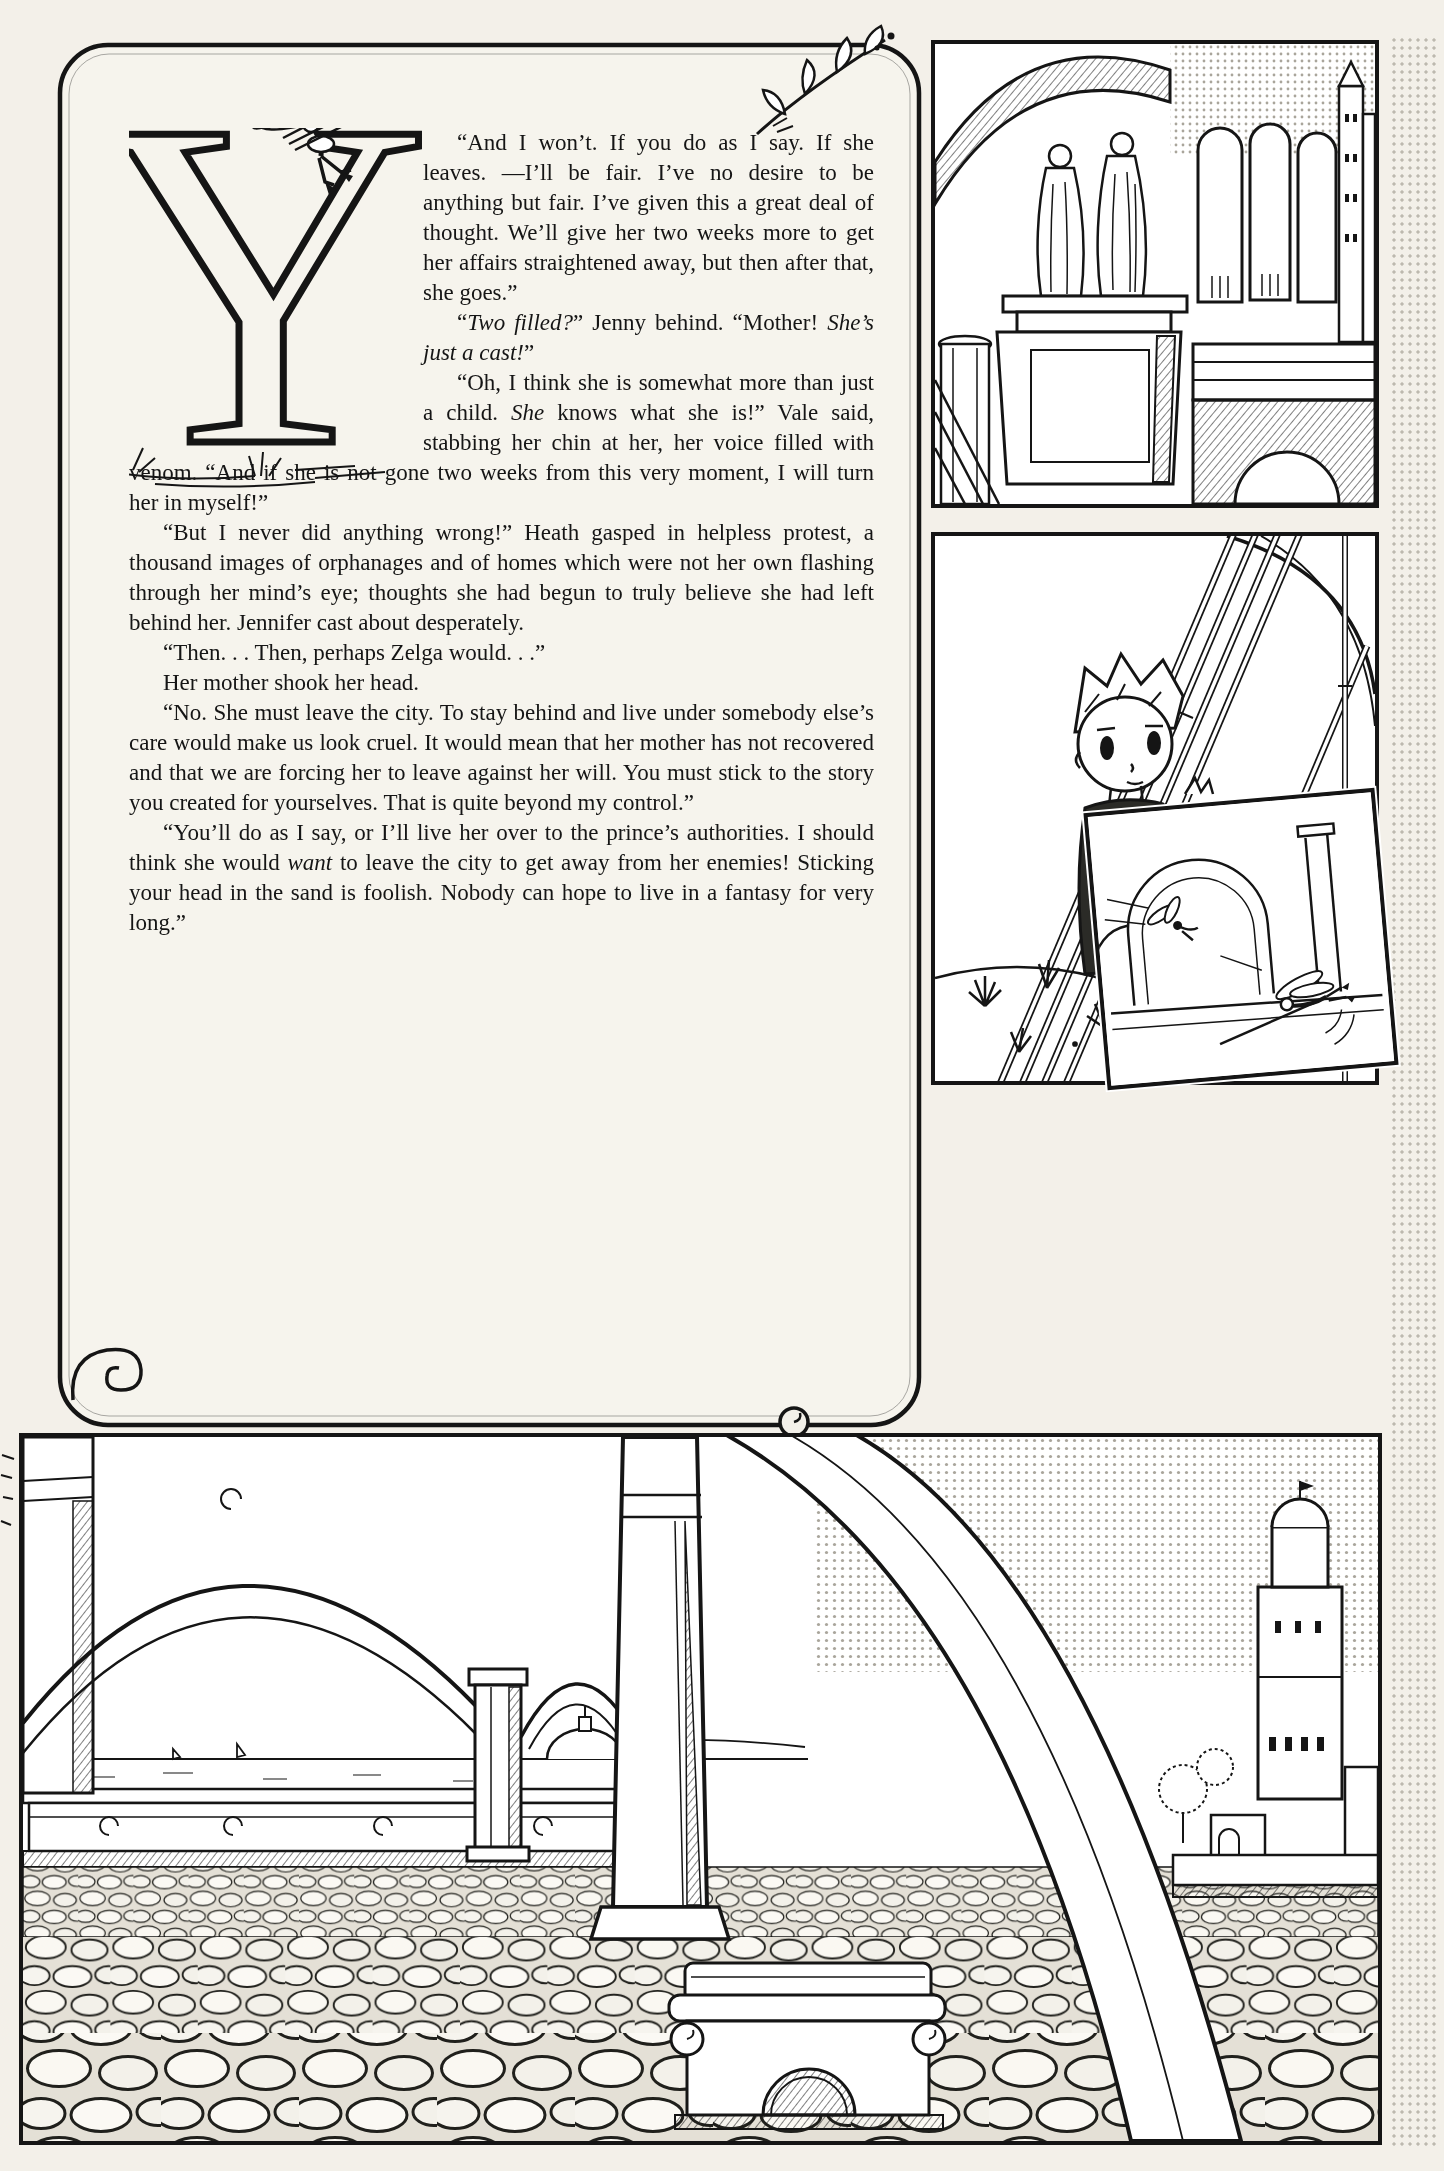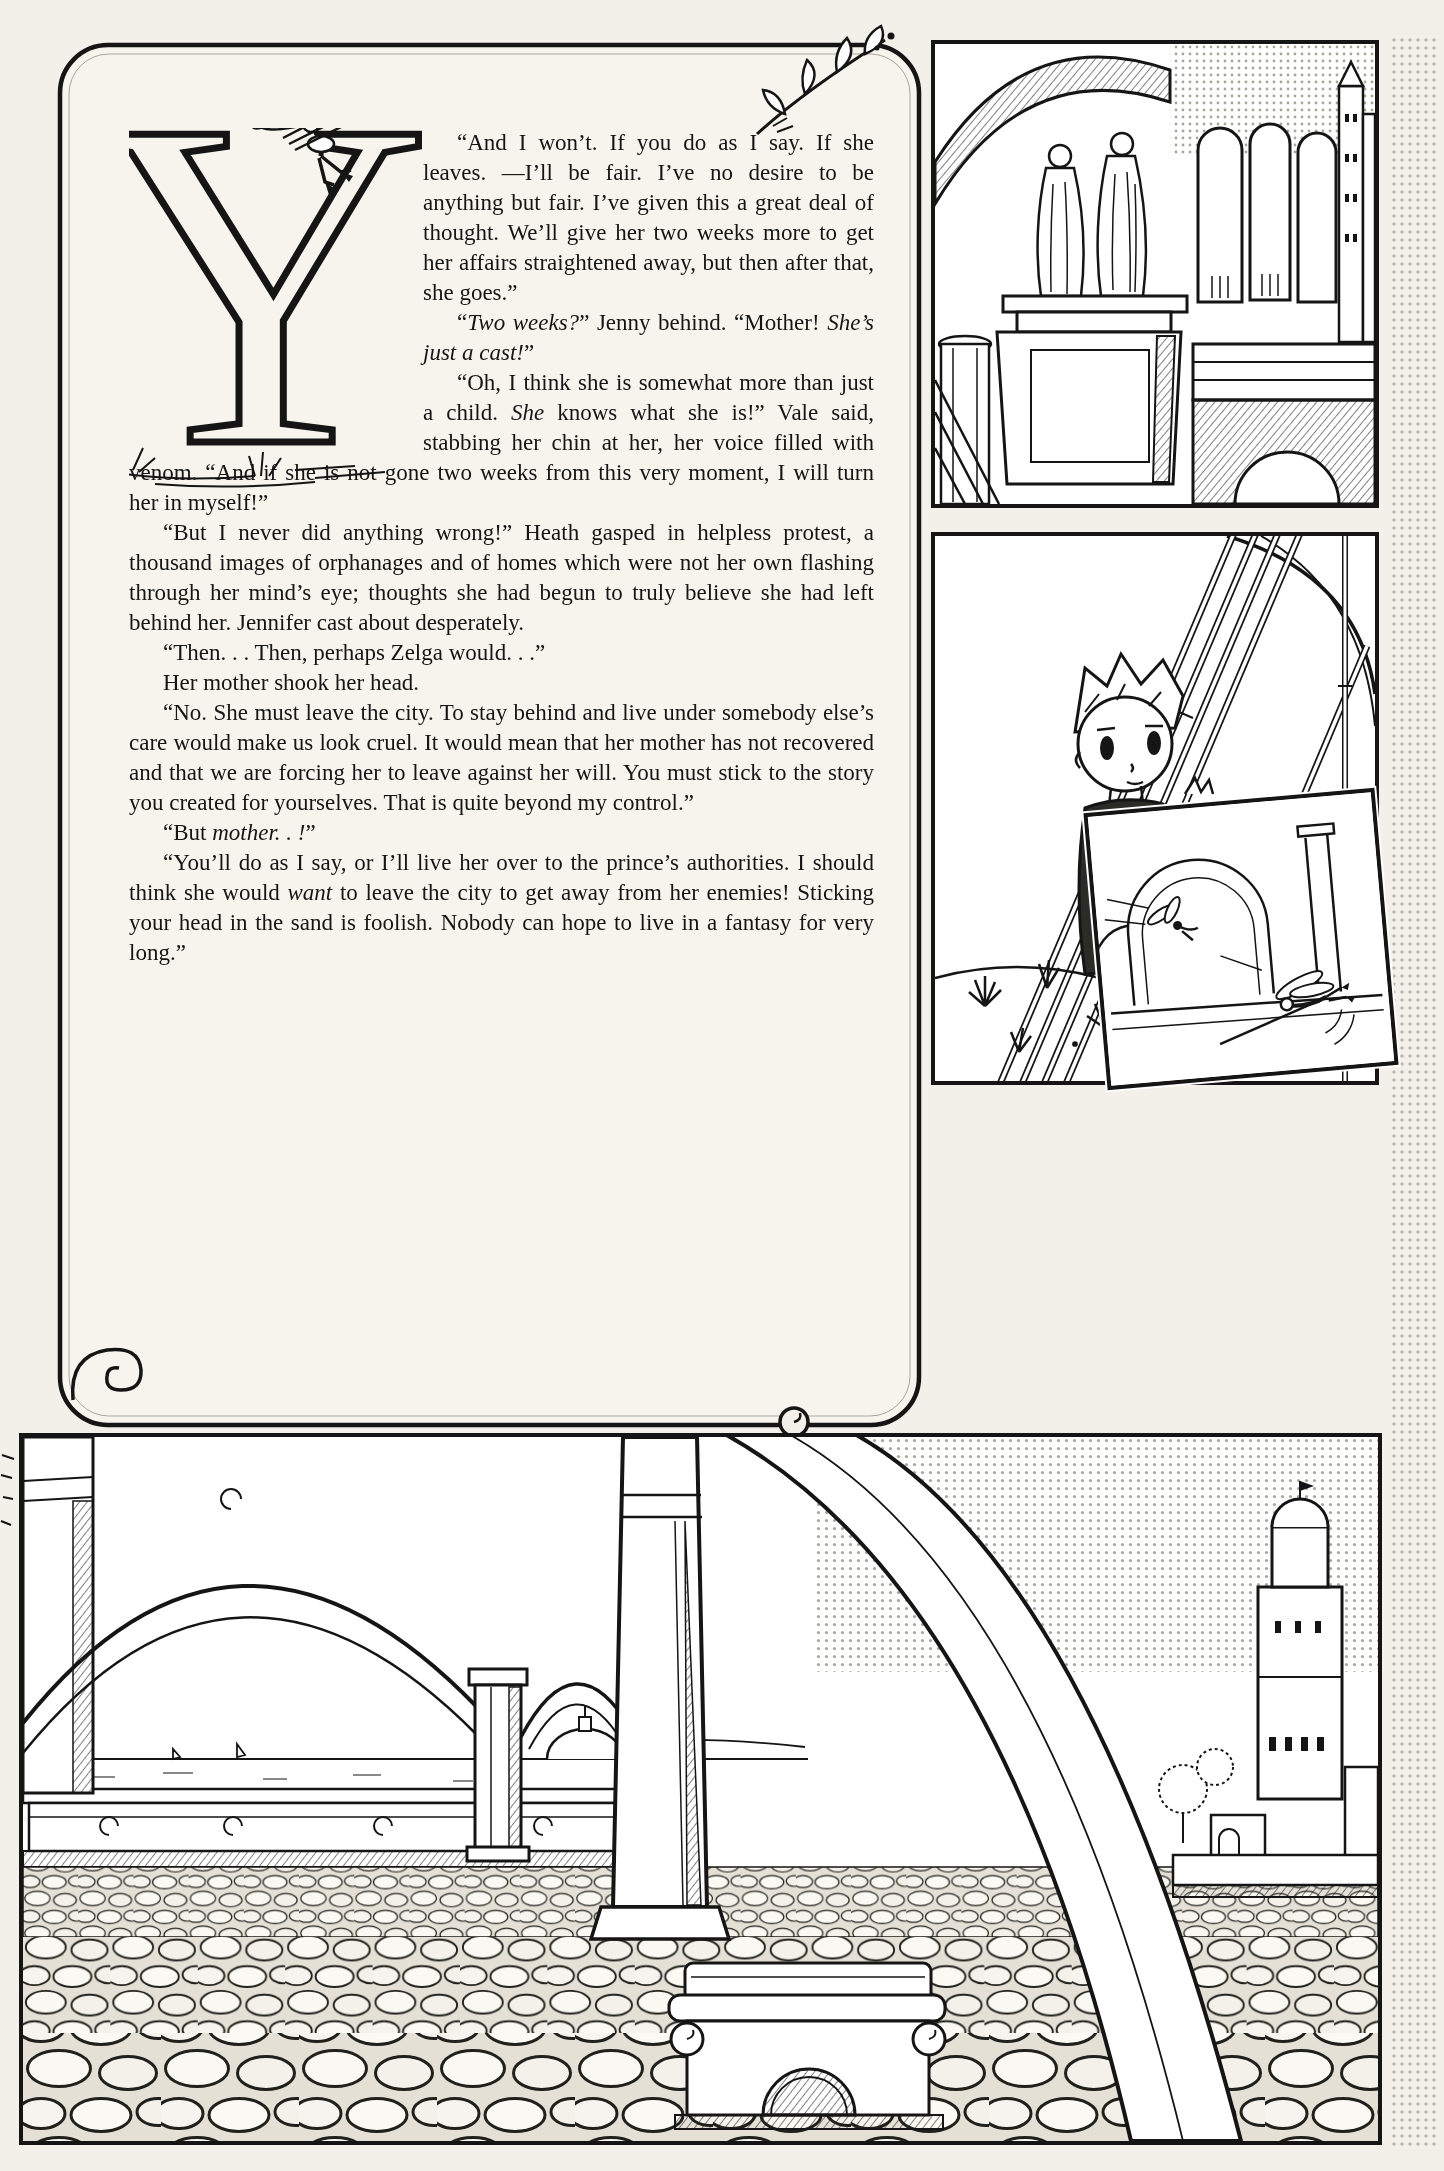--- a/index.html
+++ b/index.html
@@ -110,27 +110,26 @@
             <path d="M-24 14 L 34 -16 M -18 20 L 38 -8 M -12 26 L 40 0" stroke="#151515" stroke-width="2.5"></path>
             <path d="M14 32 L 34 48 l 10 -2 M 12 34 L 18 58 l 9 3" fill="none" stroke="#151515" stroke-width="3.5"></path>
             <path d="M34 48 l 12 4 -4 6 z M 18 58 l 12 8 -8 5 z" fill="#151515"></path>
             <path d="M-4 -8 Q -22 -28 -44 -26" fill="none" stroke="#151515" stroke-width="2"></path>
             <circle cx="-48" cy="-28" r="2" fill="#151515"></circle>
           </g>
         </svg>
       </div>
 
         <p class="indent"><span>“And I won’t.  If you do as I say.  If she leaves.  —I’ll be fair. I’ve no desire to be anything but fair.  I’ve given this a great deal of thought.  We’ll give her two weeks more to get her affairs straightened away, but then after that, she goes.”</span></p>
-        <p class="indent"><span>“</span><em>Two weeks?</em><span>”  Jenny behind.  “Mother!  </span><em>She’s just a cast!</em><span>”</span></p>
+        <p class="indent"><span>“</span><em>Two filled?</em><span>”  Jenny behind.  “Mother!  </span><em>She’s just a cast!</em><span>”</span></p>
         <p class="indent"><span>“Oh, I think she is somewhat more than just a child.  </span><em>She</em><span> knows what she is!”  Vale said, stabbing her chin at her, her voice filled with venom.  “And if she is not gone two weeks from this very moment, I will turn her in myself!”</span></p>
         <p class="indent"><span>“But I never did anything wrong!”  Heath gasped in helpless protest, a thousand images of orphanages and of homes which were not her own flashing through her mind’s eye; thoughts she had begun to truly believe she had left behind her.  Jennifer cast about desperately.</span></p>
         <p class="indent"><span>“Then. . .  Then, perhaps Zelga would. . .”</span></p>
         <p class="indent"><span>Her mother shook her head.</span></p>
         <p class="indent"><span>“No.  She must leave the city.  To stay behind and live under somebody else’s care would make us look cruel.  It would mean that her mother has not recovered and that we are forcing her to leave against her will.  You must stick to the story you created for yourselves.  That is quite beyond my control.”</span></p>
-        <p class="indent"><span>“But </span><em>mother. . !</em><span>”</span></p>
         <p class="indent"><span>“You’ll do as I say, or I’ll live her over to the prince’s authorities. I should think she would </span><em>want</em><span> to leave the city to get away from her enemies!  Sticking your head in the sand is foolish.  Nobody can hope to live in a fantasy for very long.”</span></p>
       </div>
   </section>
 
   <section class="panel panel-1">
     <svg viewBox="0 0 440 460">
       <defs>
         <pattern id="p1d" width="7" height="7" patternUnits="userSpaceOnUse">
           <circle cx="3" cy="3" r="1.4" fill="#a9a59b"></circle>
         </pattern>

